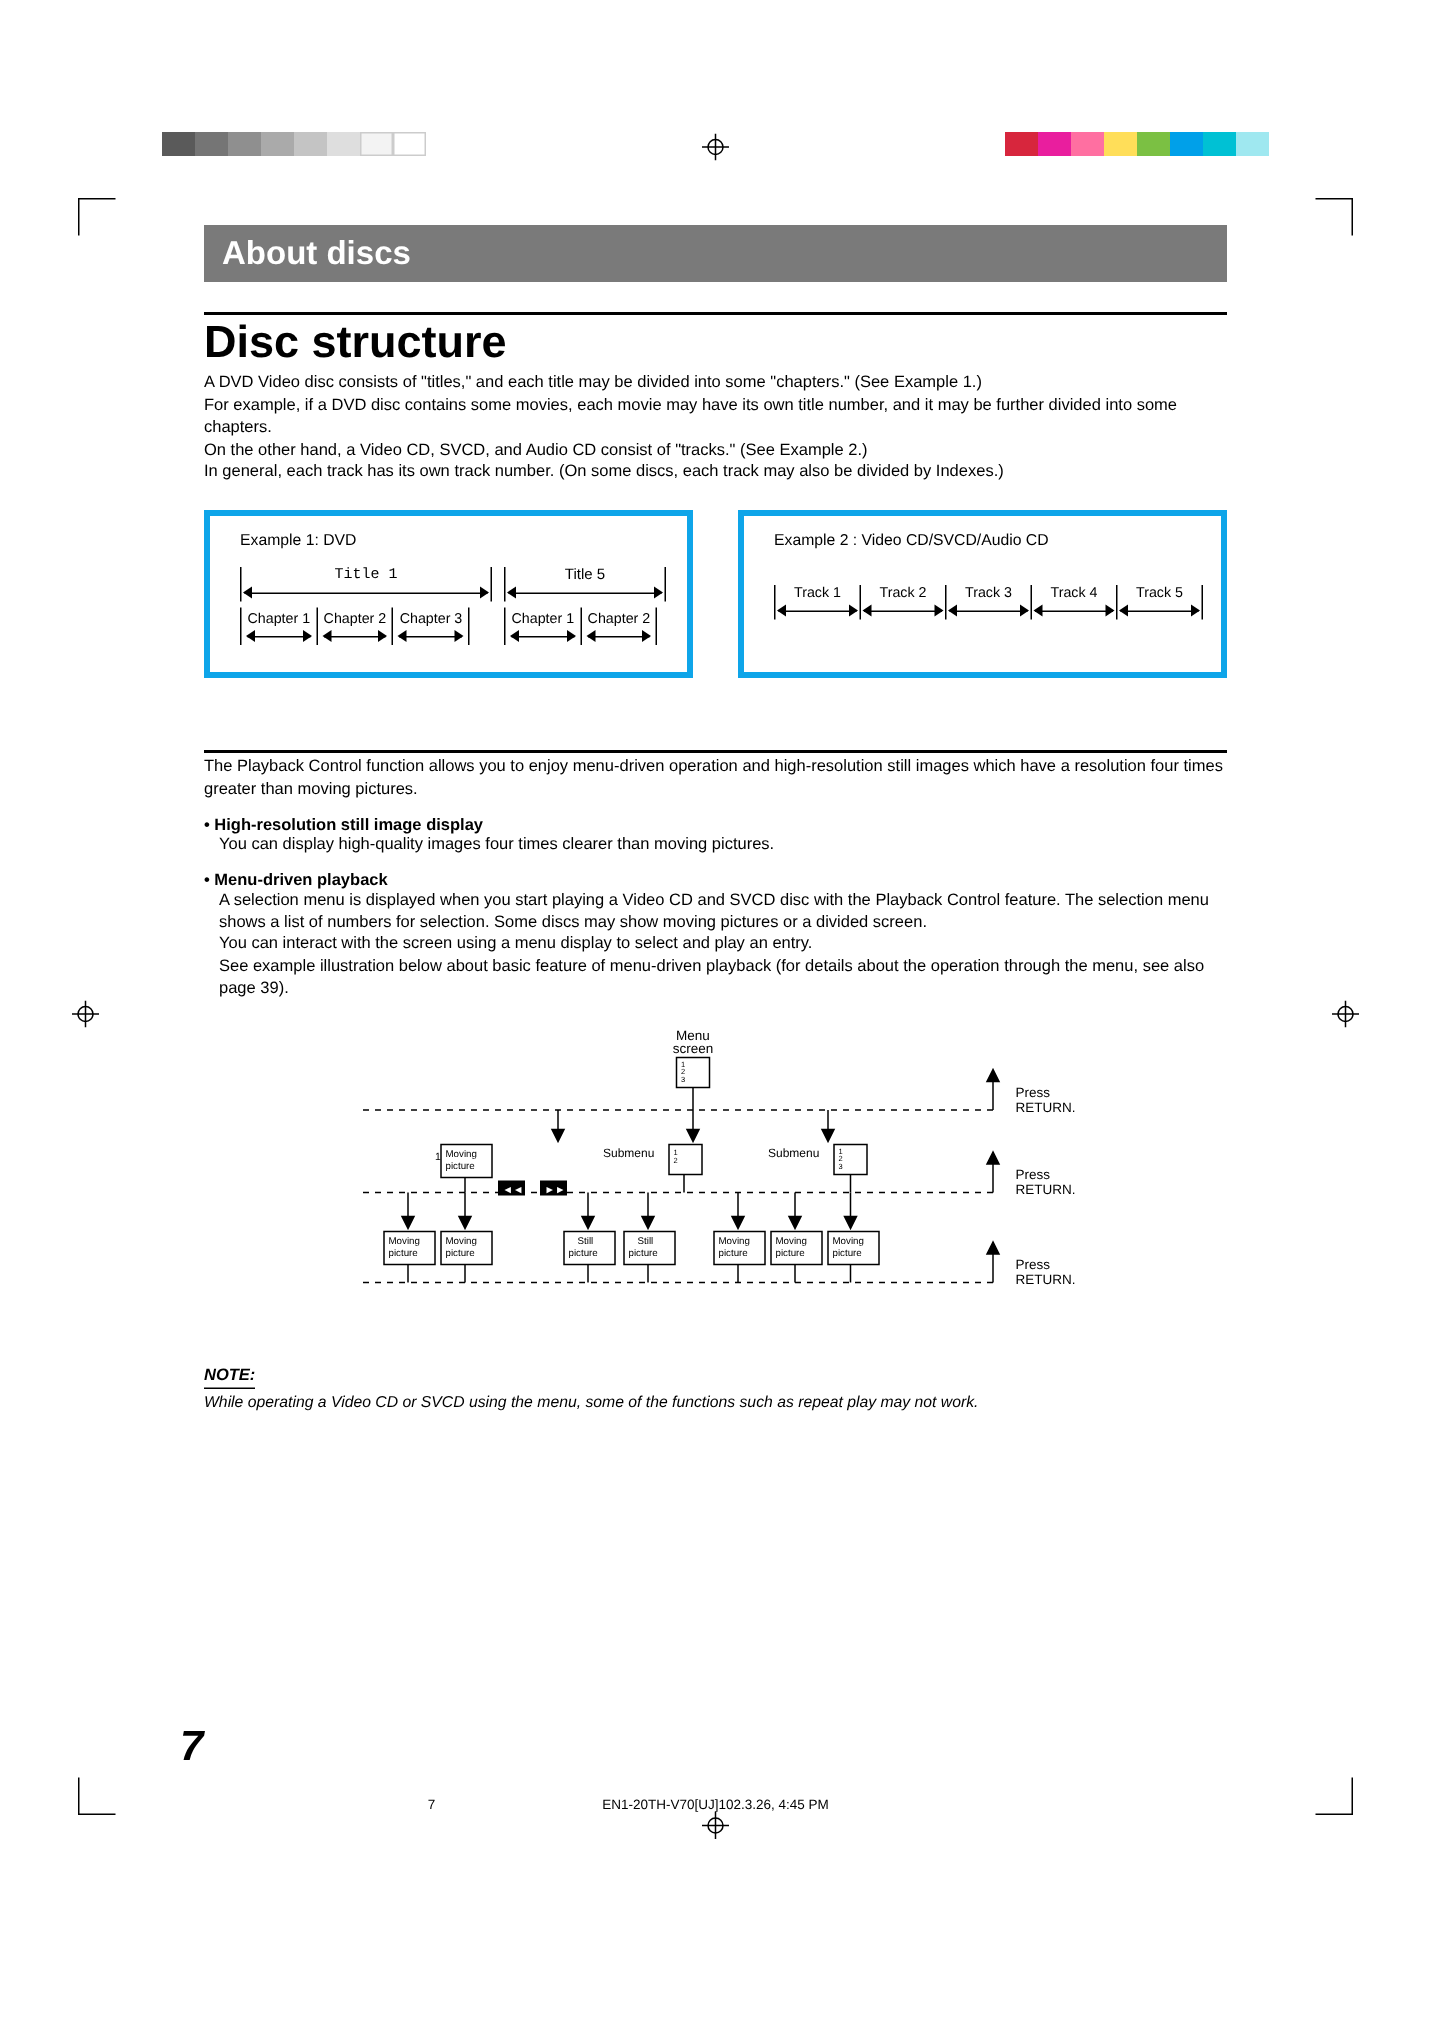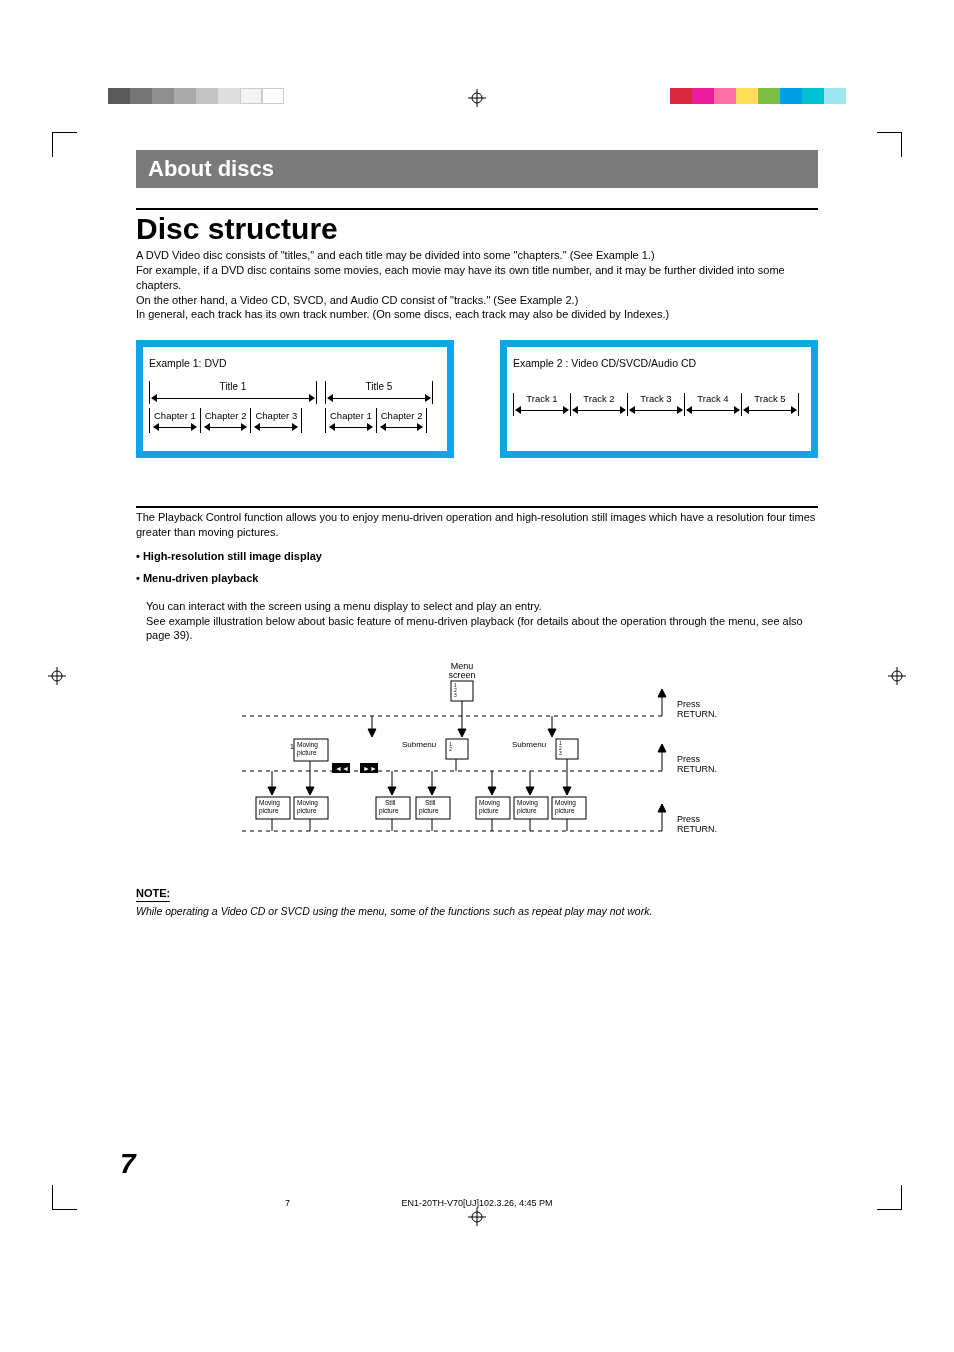--- a/index.html
+++ b/index.html
@@ -67,22 +67,22 @@
     font-size: 30px;
     margin: 0 0 2px 0;
     font-weight: bold;
   }
   .body-text { font-size: 11px; line-height: 1.35; }
 
   .diagrams-row {
     display: flex; justify-content: space-between; margin-top: 18px;
   }
   .diagram-box {
-    border: 7px solid #0ea5e9;
-    padding: 10px 12px 18px 6px;
+    border: 4px solid #0ea5e9;
+    padding: 10px 12px 18px 20px;
     font-size: 10.5px;
   }
   .diagram-box .dtitle { margin-bottom: 12px; }
 
   
   .dvd-diagram { width: 286px; }
   .dvd-row { display:flex; gap: 8px; }
   .title-group { flex: 0 0 auto; }
   .chapters { display:flex; }
   .chap {
@@ -122,21 +122,21 @@
     width: 490px;
     margin: 18px auto 0 auto;
     position: relative;
     height: 200px;
   }
   .pbc-diagram svg { width: 100%; height: 100%; }
   .pbc-label { font-size: 9px; }
 
   .note-block { margin-top: 22px; }
   .note-title-row { border-bottom: 1px solid #000; display:inline-block; }
-  .note-title { font-weight: bold; font-size: 11px; text-align: right; }
+  .note-title { font-style: italic; font-weight: bold; font-size: 11px; text-align: right; }
   .note-text { font-style: italic; font-size: 10.5px; margin-top: 3px; }
 
   .page-number {
     position: absolute;
     left: 120px;
     bottom: 172px;
     font-size: 28px;
     font-weight: bold;
     font-style: italic;
   }
@@ -222,21 +222,21 @@
       <span>In general, each track has its own track number. (On some discs, each track may also be divided by Indexes.)</span>
     </div>
 
     <div class="diagrams-row">
 
       <div class="diagram-box dvd-diagram">
         <div class="dtitle">Example 1: DVD</div>
         <div class="dvd-row">
           <div class="title-group" style="width:168px;">
             <div style="border-left:1px solid #000;border-right:1px solid #000;padding:0 2px;">
-              <div style="text-align:center;font-size:10px;">Title 1</div>
+              <div style="text-align:center;font-size:10px;font-family:Liberation Mono, monospace;">Title 1</div>
               <div class="arrow-line">
                   <span class="al"></span>
                   <span class="ar"></span>
                 </div>
             </div>
             <div style="height:4px"></div>
             <div class="chapters">
               <div class="chap"><span>Chapter 1</span><div class="arrow-line">
                     <span class="al"></span>
                     <span class="ar"></span>
@@ -300,24 +300,25 @@
               </div></div>
         </div>
       </div>
     </div>
 
     <div class="sec2">
       <hr class="hr-line">
       <div class="body-text">The Playback Control function allows you to enjoy menu-driven operation and high-resolution still images which have a resolution four times greater than moving pictures.</div>
 
       <div class="bullet-title">• High-resolution still image display</div>
+      <div class="body-text indented">You can display high-quality images four times clearer than moving pictures.</div>
 
       <div class="bullet-title">• Menu-driven playback</div>
       <div class="body-text indented">
-        <br>
+        <span>A selection menu is displayed when you start playing a Video CD and SVCD disc with the Playback Control feature. The selection menu shows a list of numbers for selection. Some discs may show moving pictures or a divided screen.</span><br>
         <span>You can interact with the screen using a menu display to select and play an entry.</span><br>
         <span>See example illustration below about basic feature of menu-driven playback (for details about the operation through the menu, see also page 39).</span>
       </div>
 
       <div class="pbc-diagram">
         <svg viewBox="0 0 490 200">
 
           <line x1="10" y1="55" x2="430" y2="55" stroke="#000" stroke-dasharray="4 4"></line>
           <line x1="10" y1="110" x2="430" y2="110" stroke="#000" stroke-dasharray="4 4"></line>
           <line x1="10" y1="170" x2="430" y2="170" stroke="#000" stroke-dasharray="4 4"></line>

